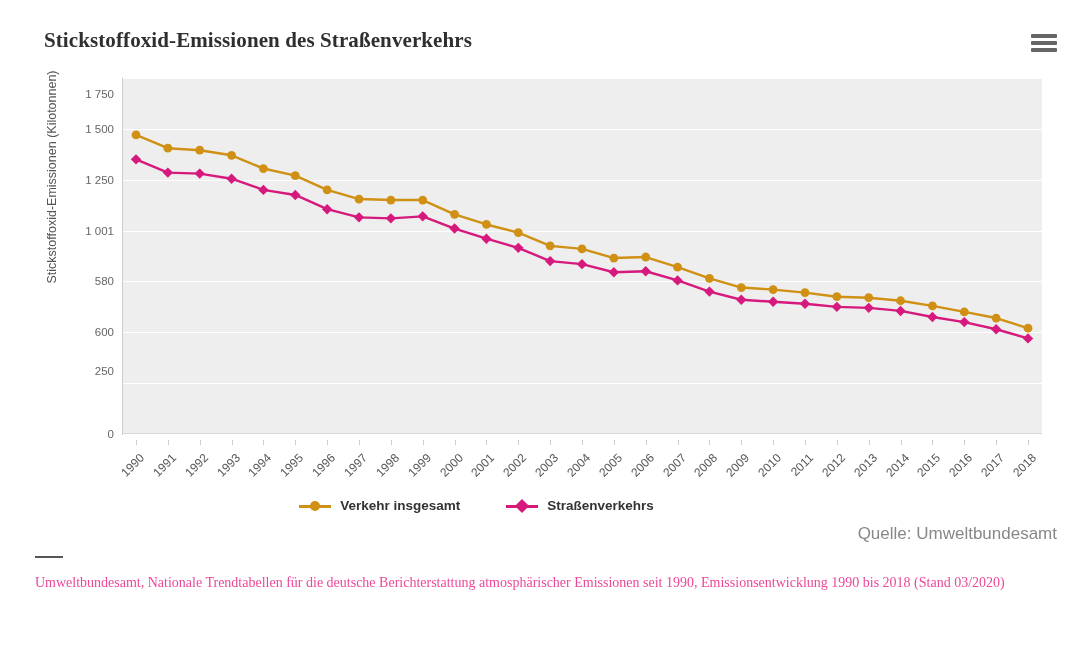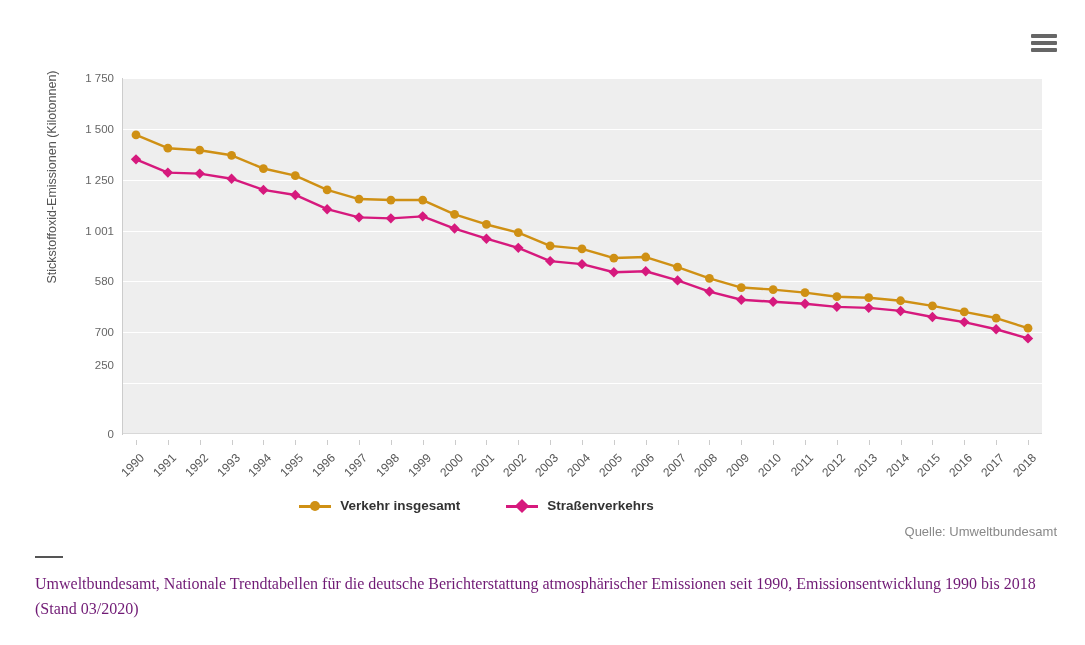--- a/index.html
+++ b/index.html
@@ -176,55 +176,56 @@
     position: absolute;
     left: 11px;
     top: 1px;
     width: 10px;
     height: 10px;
   }
   .source-note {
     position: absolute;
     right: 28px;
     top: 524px;
-    font-size: 13px;
+    font-size: 17px;
     color: #888888;
   }
   .footer {
     position: absolute;
     left: 35px;
     top: 556px;
     width: 1020px;
   }
   .footer-rule {
     width: 28px;
     height: 2px;
     background: #555555;
     margin-bottom: 14px;
   }
   .footer-text {
-    font-size: 16px;
+    font-size: 14px;
     line-height: 1.55;
-    color: #701a75;
+    color: #ec4899;
     font-family: "Liberation Serif", serif;
   }
   svg.series-layer {
     position: absolute;
     left: 0;
     top: 0;
     overflow: visible;
   }
 </style>
 </head>
 <body>
 
 <div class="page">
 
   <div class="chart-card">
 
+    <div class="chart-title">Stickstoffoxid-Emissionen des Straßenverkehrs</div>
 
     <div class="menu-button">
       <span></span>
         <span></span>
         <span></span>
     </div>
 
     <div class="y-axis-title">Stickstoffoxid-Emissionen (Kilotonnen)</div>
 
     <div class="plot-area">
@@ -302,27 +303,27 @@
             <polygon points="842.2857142857143,238.9142857142857 847.4857142857144,244.1142857142857 842.2857142857143,249.3142857142857 837.0857142857143,244.1142857142857" fill="#d6197d"></polygon>
             <polygon points="874.1428571428571,246.03428571428572 879.3428571428572,251.2342857142857 874.1428571428571,256.4342857142857 868.9428571428571,251.2342857142857" fill="#d6197d"></polygon>
             <polygon points="906,255.18857142857144 911.2,260.3885714285714 906,265.5885714285714 900.8,260.3885714285714" fill="#d6197d"></polygon>
           </g>
         </svg>
     </div>
 
     <div class="y-axis-line"></div>
     <div class="y-labels" id="y-labels">
         <div class="y-tick-label" style="top: 356px;">0</div>
-        <div class="y-tick-label" style="top: 287px; text-align: center;">250</div>
-        <div class="y-tick-label" style="top: 254.286px;">700</div>
+        <div class="y-tick-label" style="top: 293px; text-align: center;">250</div>
+        <div class="y-tick-label" style="top: 254.286px;">600</div>
         <div class="y-tick-label" style="top: 203.429px;">580</div>
         <div class="y-tick-label" style="top: 152.571px;">1 001</div>
         <div class="y-tick-label" style="top: 101.714px;">1 250</div>
         <div class="y-tick-label" style="top: 50.8571px;">1 500</div>
-        <div class="y-tick-label" style="top: 0px;">1 750</div>
+        <div class="y-tick-label" style="top: 16px;">1 750</div>
       </div>
     <div class="x-labels" id="x-labels">
         <div class="x-tick" style="left: 14px;"></div>
         <div class="x-tick-label" style="left: -16px; width: 34px; text-align: right; top: 8px;">1990</div>
         <div class="x-tick" style="left: 45.8571px;"></div>
         <div class="x-tick-label" style="left: 15.8571px; width: 34px; text-align: right; top: 8px;">1991</div>
         <div class="x-tick" style="left: 77.7143px;"></div>
         <div class="x-tick-label" style="left: 47.7143px; width: 34px; text-align: right; top: 8px;">1992</div>
         <div class="x-tick" style="left: 109.571px;"></div>
         <div class="x-tick-label" style="left: 79.5714px; width: 34px; text-align: right; top: 8px;">1993</div>

